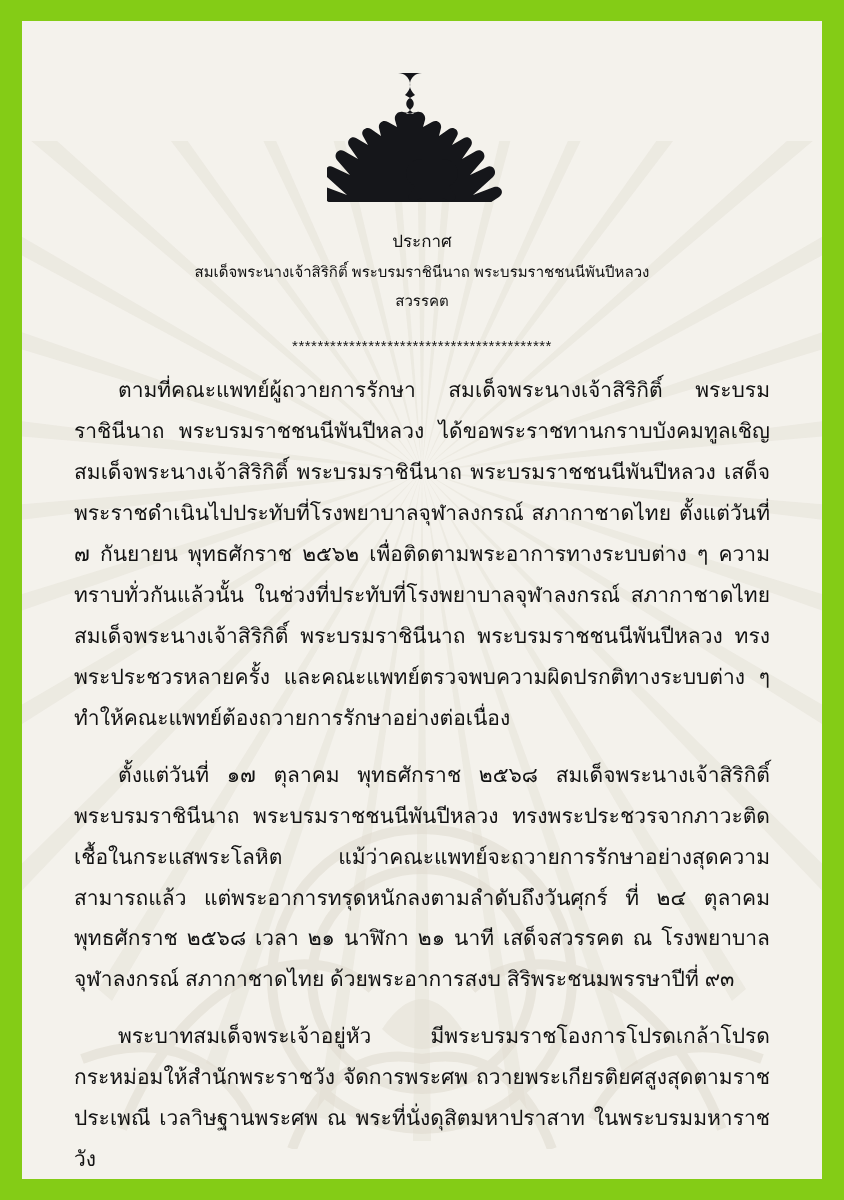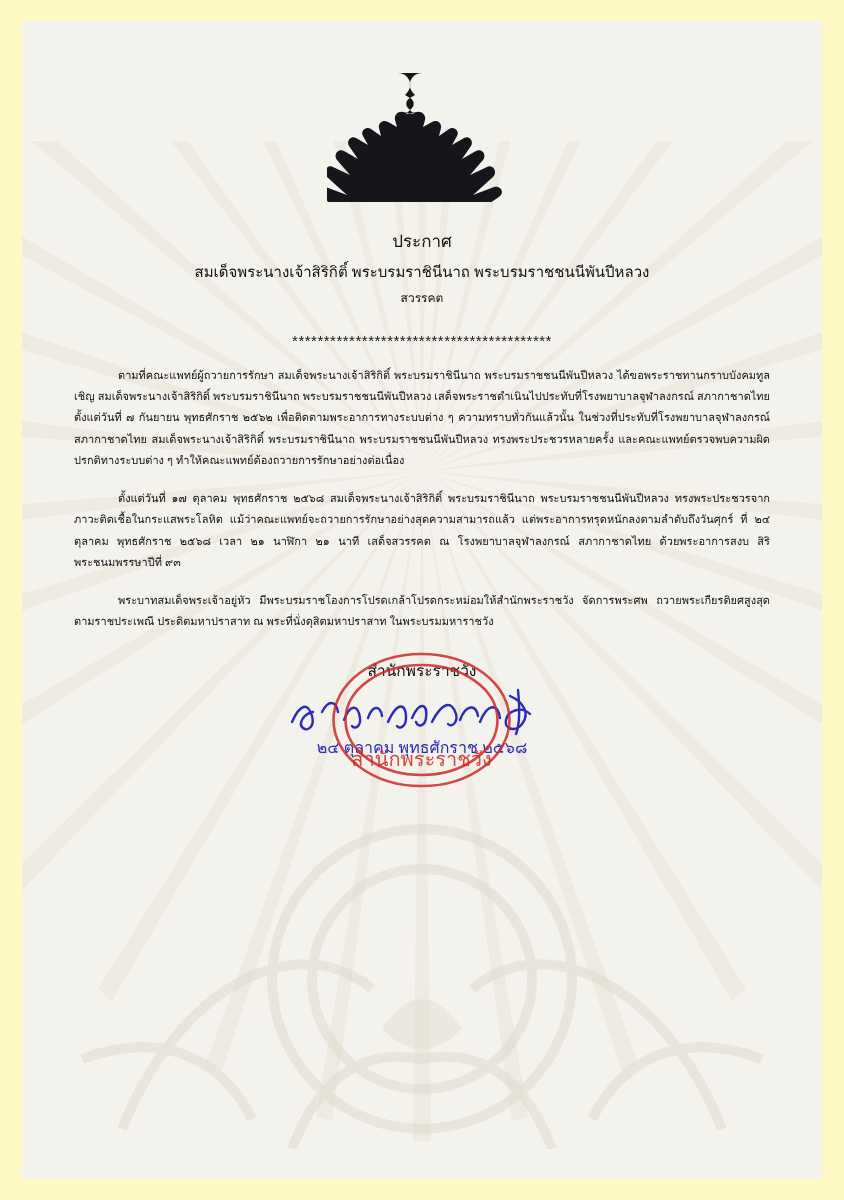--- a/index.html
+++ b/index.html
@@ -9,21 +9,21 @@
   }
   body {
     width: 844px;
     height: 1200px;
     font-family: "Liberation Sans", sans-serif;
   }
   .page-frame {
     position: relative;
     width: 844px;
     height: 1200px;
-    background: #fef9c3;
+    background: #84cc16;
     box-sizing: border-box;
     display: flex;
     align-items: center;
     justify-content: center;
   }
   .paper {
     position: relative;
     width: 800px;
     height: 1158px;
     background: #f4f2ec;
@@ -67,36 +67,36 @@
 
   .doc-heading {
     text-align: center;
     color: #121212;
     font-size: 17px;
     line-height: 1.9;
     margin-top: 24px;
   }
   .doc-heading .line1 { font-size: 17px; }
   .doc-heading .line2 { font-size: 15px; }
-  .doc-heading .line3 { font-size: 12px; }
+  .doc-heading .line3 { font-size: 15px; }
 
   .asterisk-rule {
     text-align: center;
     color: #121212;
     font-size: 15px;
     letter-spacing: 0.5px;
     margin-top: 22px;
     margin-bottom: 16px;
     white-space: nowrap;
     overflow: hidden;
   }
 
   .body-para {
     color: #121212;
-    font-size: 11px;
+    font-size: 21px;
     line-height: 1.95;
     text-align: justify;
     text-justify: inter-word;
     text-indent: 44px;
     margin: 0 0 16px 0;
   }
   .body-para.last { text-indent: 44px; }
 
   .signature-block {
     position: relative;
@@ -217,21 +217,21 @@
       <div class="doc-heading">
         <div class="line1">ประกาศ</div>
         <div class="line2">สมเด็จพระนางเจ้าสิริกิติ์ พระบรมราชินีนาถ พระบรมราชชนนีพันปีหลวง</div>
         <div class="line3">สวรรคต</div>
       </div>
 
       <div class="asterisk-rule">*****************************************</div>
 
       <p class="body-para">ตามที่คณะแพทย์ผู้ถวายการรักษา สมเด็จพระนางเจ้าสิริกิติ์ พระบรมราชินีนาถ พระบรมราชชนนีพันปีหลวง ได้ขอพระราชทานกราบบังคมทูลเชิญ สมเด็จพระนางเจ้าสิริกิติ์ พระบรมราชินีนาถ พระบรมราชชนนีพันปีหลวง เสด็จพระราชดำเนินไปประทับที่โรงพยาบาลจุฬาลงกรณ์ สภากาชาดไทย ตั้งแต่วันที่ ๗ กันยายน พุทธศักราช ๒๕๖๒ เพื่อติดตามพระอาการทางระบบต่าง ๆ ความทราบทั่วกันแล้วนั้น ในช่วงที่ประทับที่โรงพยาบาลจุฬาลงกรณ์ สภากาชาดไทย สมเด็จพระนางเจ้าสิริกิติ์ พระบรมราชินีนาถ พระบรมราชชนนีพันปีหลวง ทรงพระประชวรหลายครั้ง และคณะแพทย์ตรวจพบความผิดปรกติทางระบบต่าง ๆ ทำให้คณะแพทย์ต้องถวายการรักษาอย่างต่อเนื่อง</p>
       <p class="body-para">ตั้งแต่วันที่ ๑๗ ตุลาคม พุทธศักราช ๒๕๖๘ สมเด็จพระนางเจ้าสิริกิติ์ พระบรมราชินีนาถ พระบรมราชชนนีพันปีหลวง ทรงพระประชวรจากภาวะติดเชื้อในกระแสพระโลหิต แม้ว่าคณะแพทย์จะถวายการรักษาอย่างสุดความสามารถแล้ว แต่พระอาการทรุดหนักลงตามลำดับถึงวันศุกร์ ที่ ๒๔ ตุลาคม พุทธศักราช ๒๕๖๘ เวลา ๒๑ นาฬิกา ๒๑ นาที เสด็จสวรรคต ณ โรงพยาบาลจุฬาลงกรณ์ สภากาชาดไทย ด้วยพระอาการสงบ สิริพระชนมพรรษาปีที่ ๙๓</p>
-      <p class="body-para">พระบาทสมเด็จพระเจ้าอยู่หัว มีพระบรมราชโองการโปรดเกล้าโปรดกระหม่อมให้สำนักพระราชวัง จัดการพระศพ ถวายพระเกียรติยศสูงสุดตามราชประเพณี ประดิตมหาปราสาท ณ พระที่นั่งดุสิตมหาปราสาท ในพระบรมมหาราชวัง</p>
+      <p class="body-para">พระบาทสมเด็จพระเจ้าอยู่หัว มีพระบรมราชโองการโปรดเกล้าโปรดกระหม่อมให้สำนักพระราชวัง จัดการพระศพ ถวายพระเกียรติยศสูงสุดตามราชประเพณี เวลาิษฐานพระศพ ณ พระที่นั่งดุสิตมหาปราสาท ในพระบรมมหาราชวัง</p>
 
       <div class="signature-block">
         <div class="sig-office">สำนักพระราชวัง</div>
 
         <svg class="sig-scribble" viewBox="0 0 280 60">
           <g fill="none" stroke="#2b2bb5" stroke-width="2.4" stroke-linecap="round">
             <path d="M10 40 c8 -18 16 -20 20 -6 c3 10 -4 16 -9 12 c-5 -4 0 -14 10 -16"></path>
             <path d="M40 30 c6 -12 14 -12 16 0"></path>
             <path d="M62 38 c6 -16 14 -16 16 -2 c1 8 -5 12 -8 8"></path>
             <path d="M86 36 c4 -12 12 -14 14 -2"></path>

